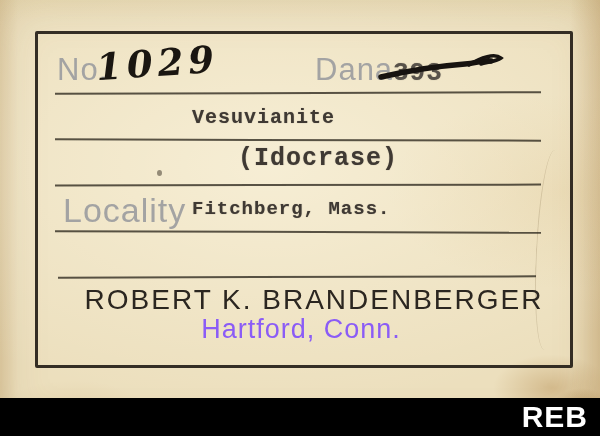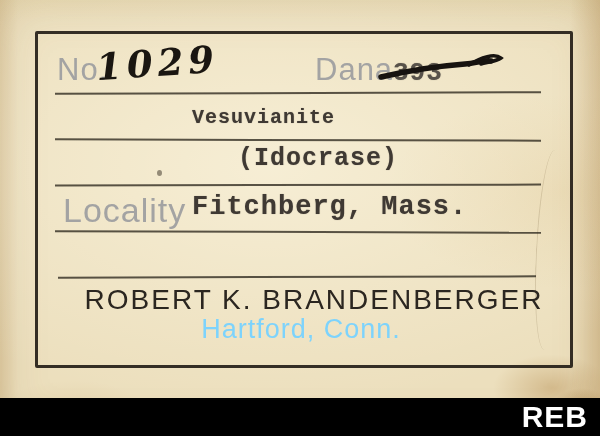--- a/index.html
+++ b/index.html
@@ -63,34 +63,34 @@
   
   .typed{
     position:absolute;white-space:nowrap;
     font-family:"Liberation Mono","DejaVu Sans Mono",monospace;
     font-weight:700;color:#3f3933;letter-spacing:1px;
     text-shadow:0 0 1px rgba(63,57,51,0.45);
   }
   .val-dana{left:393px;top:58px;font-size:26px;color:#58524a;}
   .val-name{left:192px;top:106px;font-size:20px;}
   .val-syn{left:238px;top:144px;font-size:25px;}
-  .val-loc{left:192px;top:192px;font-size:27px;}
+  .val-loc{left:192px;top:198px;font-size:19px;}
   .strike-svg{position:absolute;left:377px;top:50px;width:134px;height:38px;}
   .stray-dot{
     position:absolute;left:157px;top:170px;width:5px;height:6px;
     border-radius:50%;background:rgba(70,60,48,0.55);
   }
   
   .collector-name{
     position:absolute;left:48px;width:532px;top:284px;text-align:center;
     font-size:28px;letter-spacing:2px;color:#2b2620;white-space:nowrap;
   }
   .collector-city{
     position:absolute;left:35px;width:532px;top:314px;text-align:center;
-    font-size:27px;letter-spacing:1px;color:#7dd3fc;white-space:nowrap;
+    font-size:27px;letter-spacing:1px;color:#8b5cf6;white-space:nowrap;
   }
   
   .bar{position:absolute;left:0;top:398px;width:600px;height:38px;background:#000;}
   .reb{
     position:absolute;right:12px;top:400px;
     font-family:"Liberation Sans",sans-serif;font-weight:700;
     font-size:30px;color:#fff;letter-spacing:1px;
   }
 </style>
 </head>

